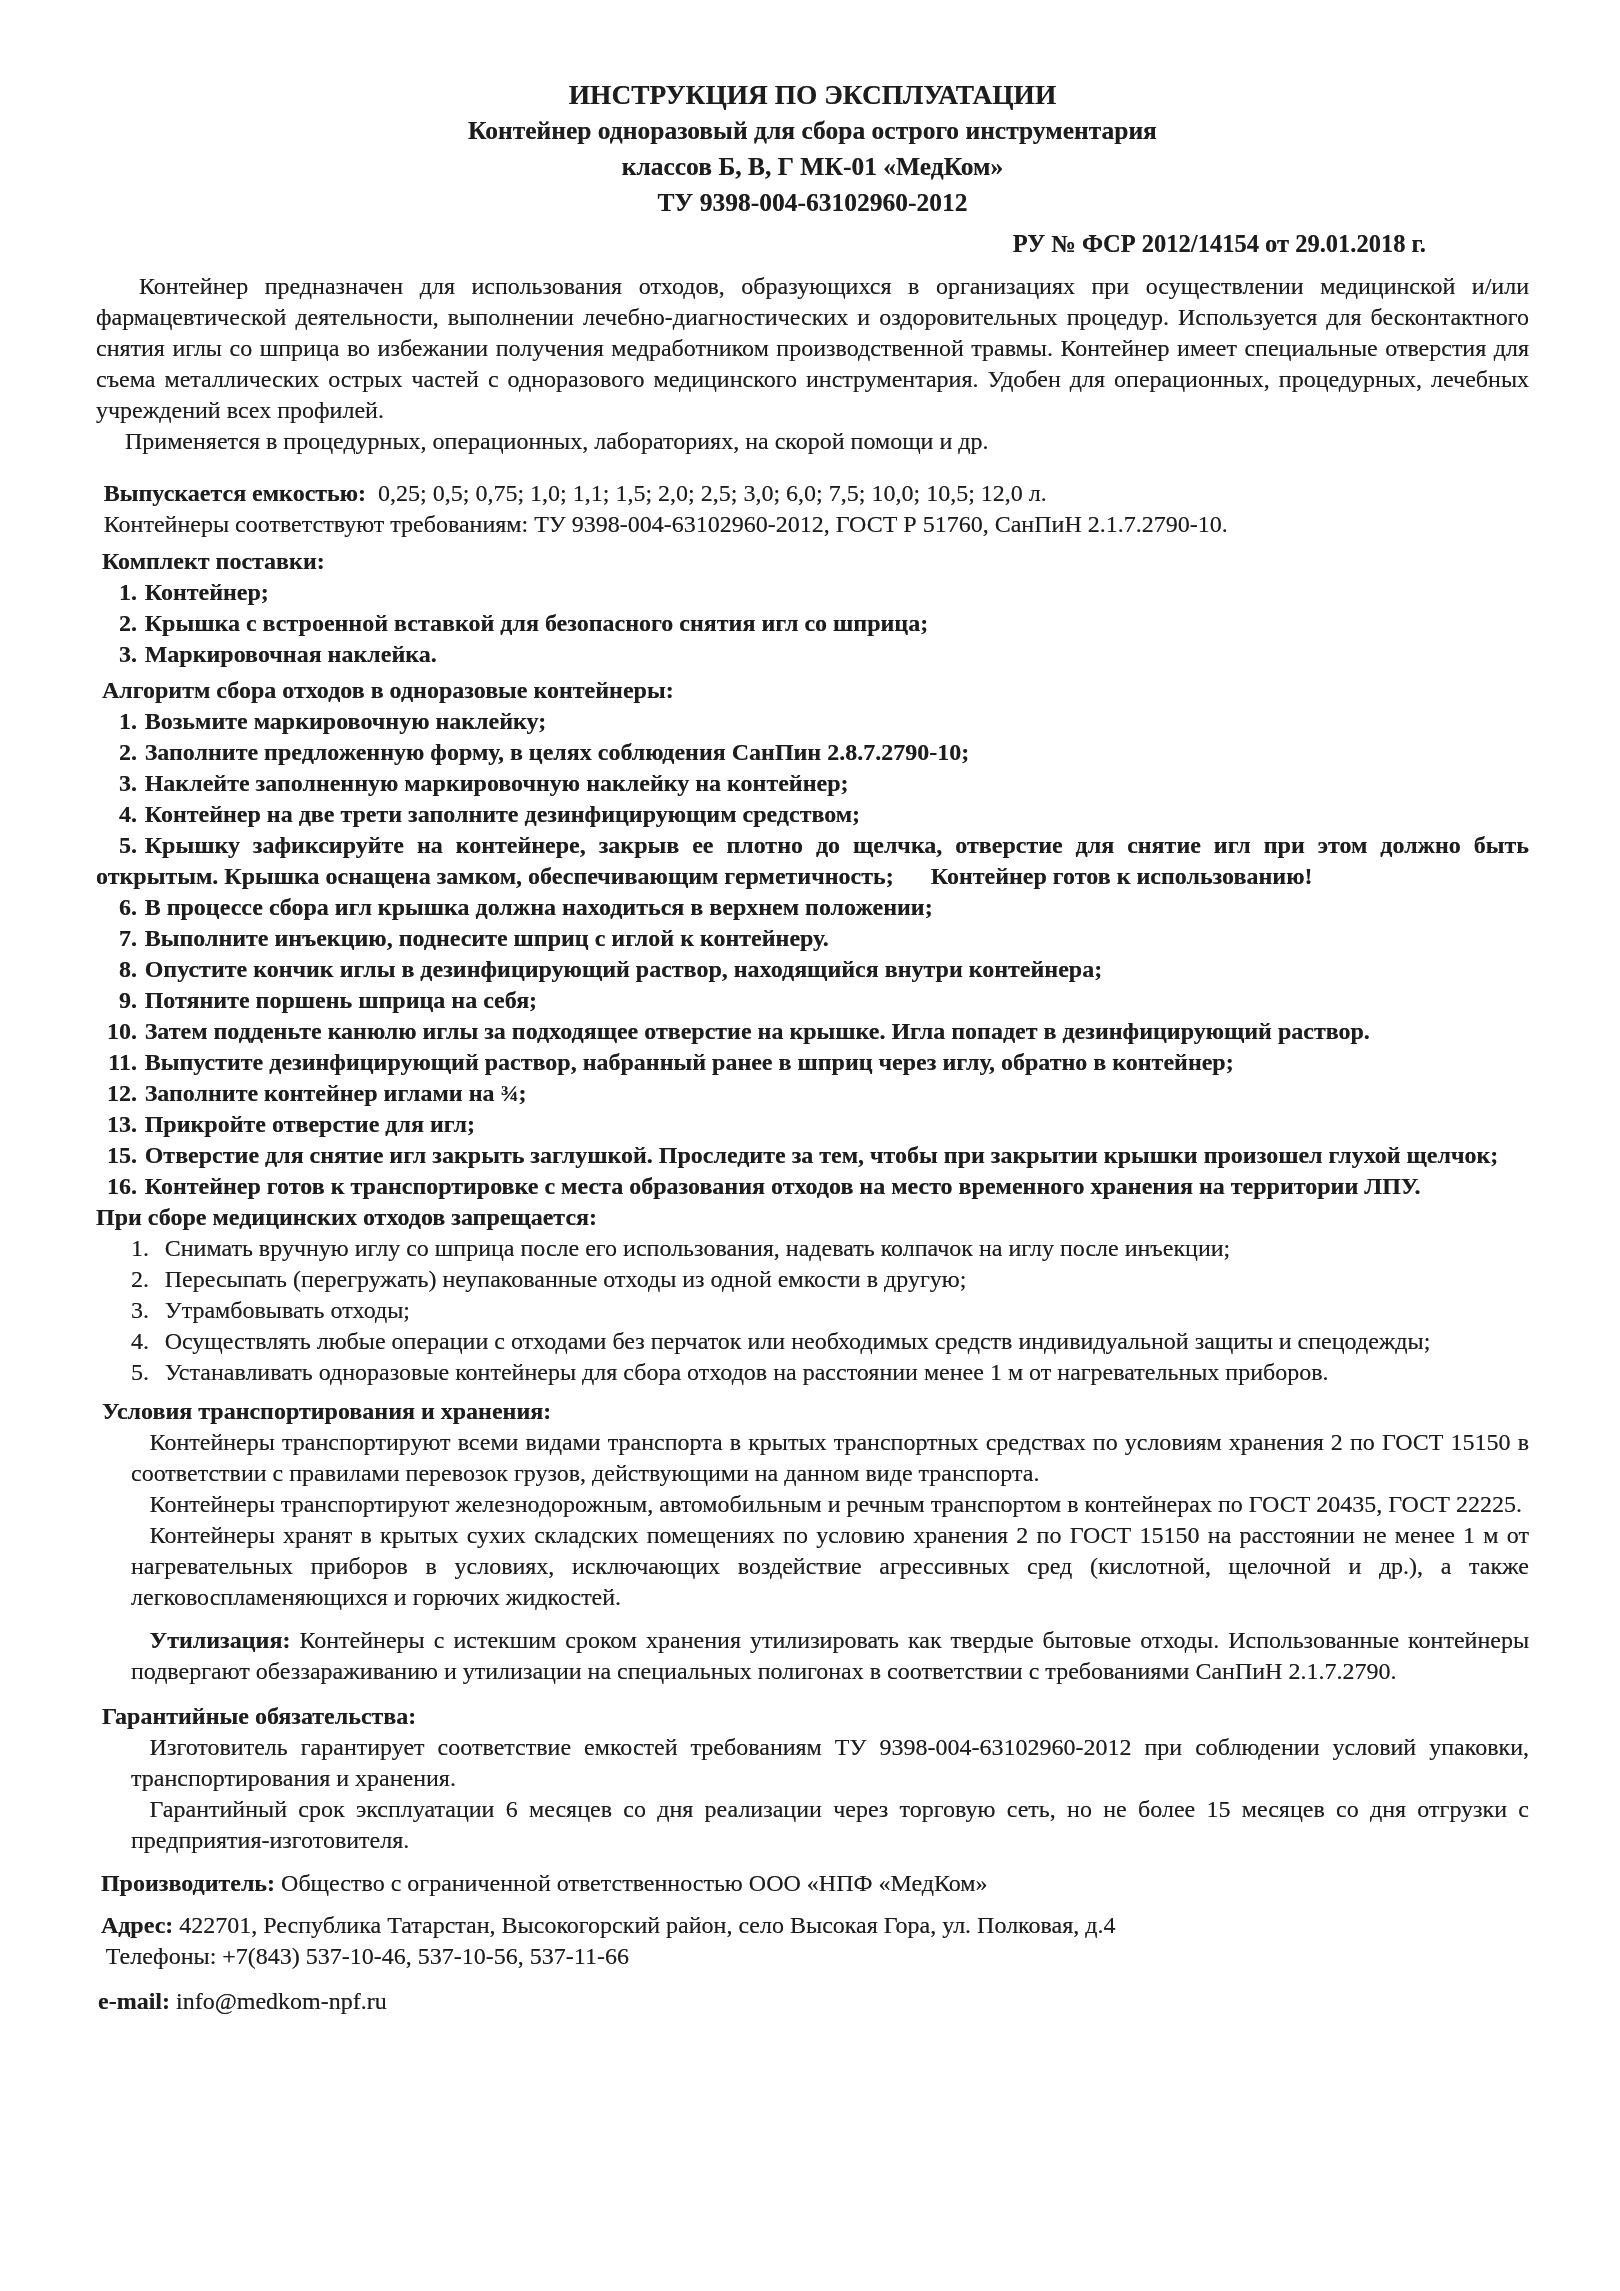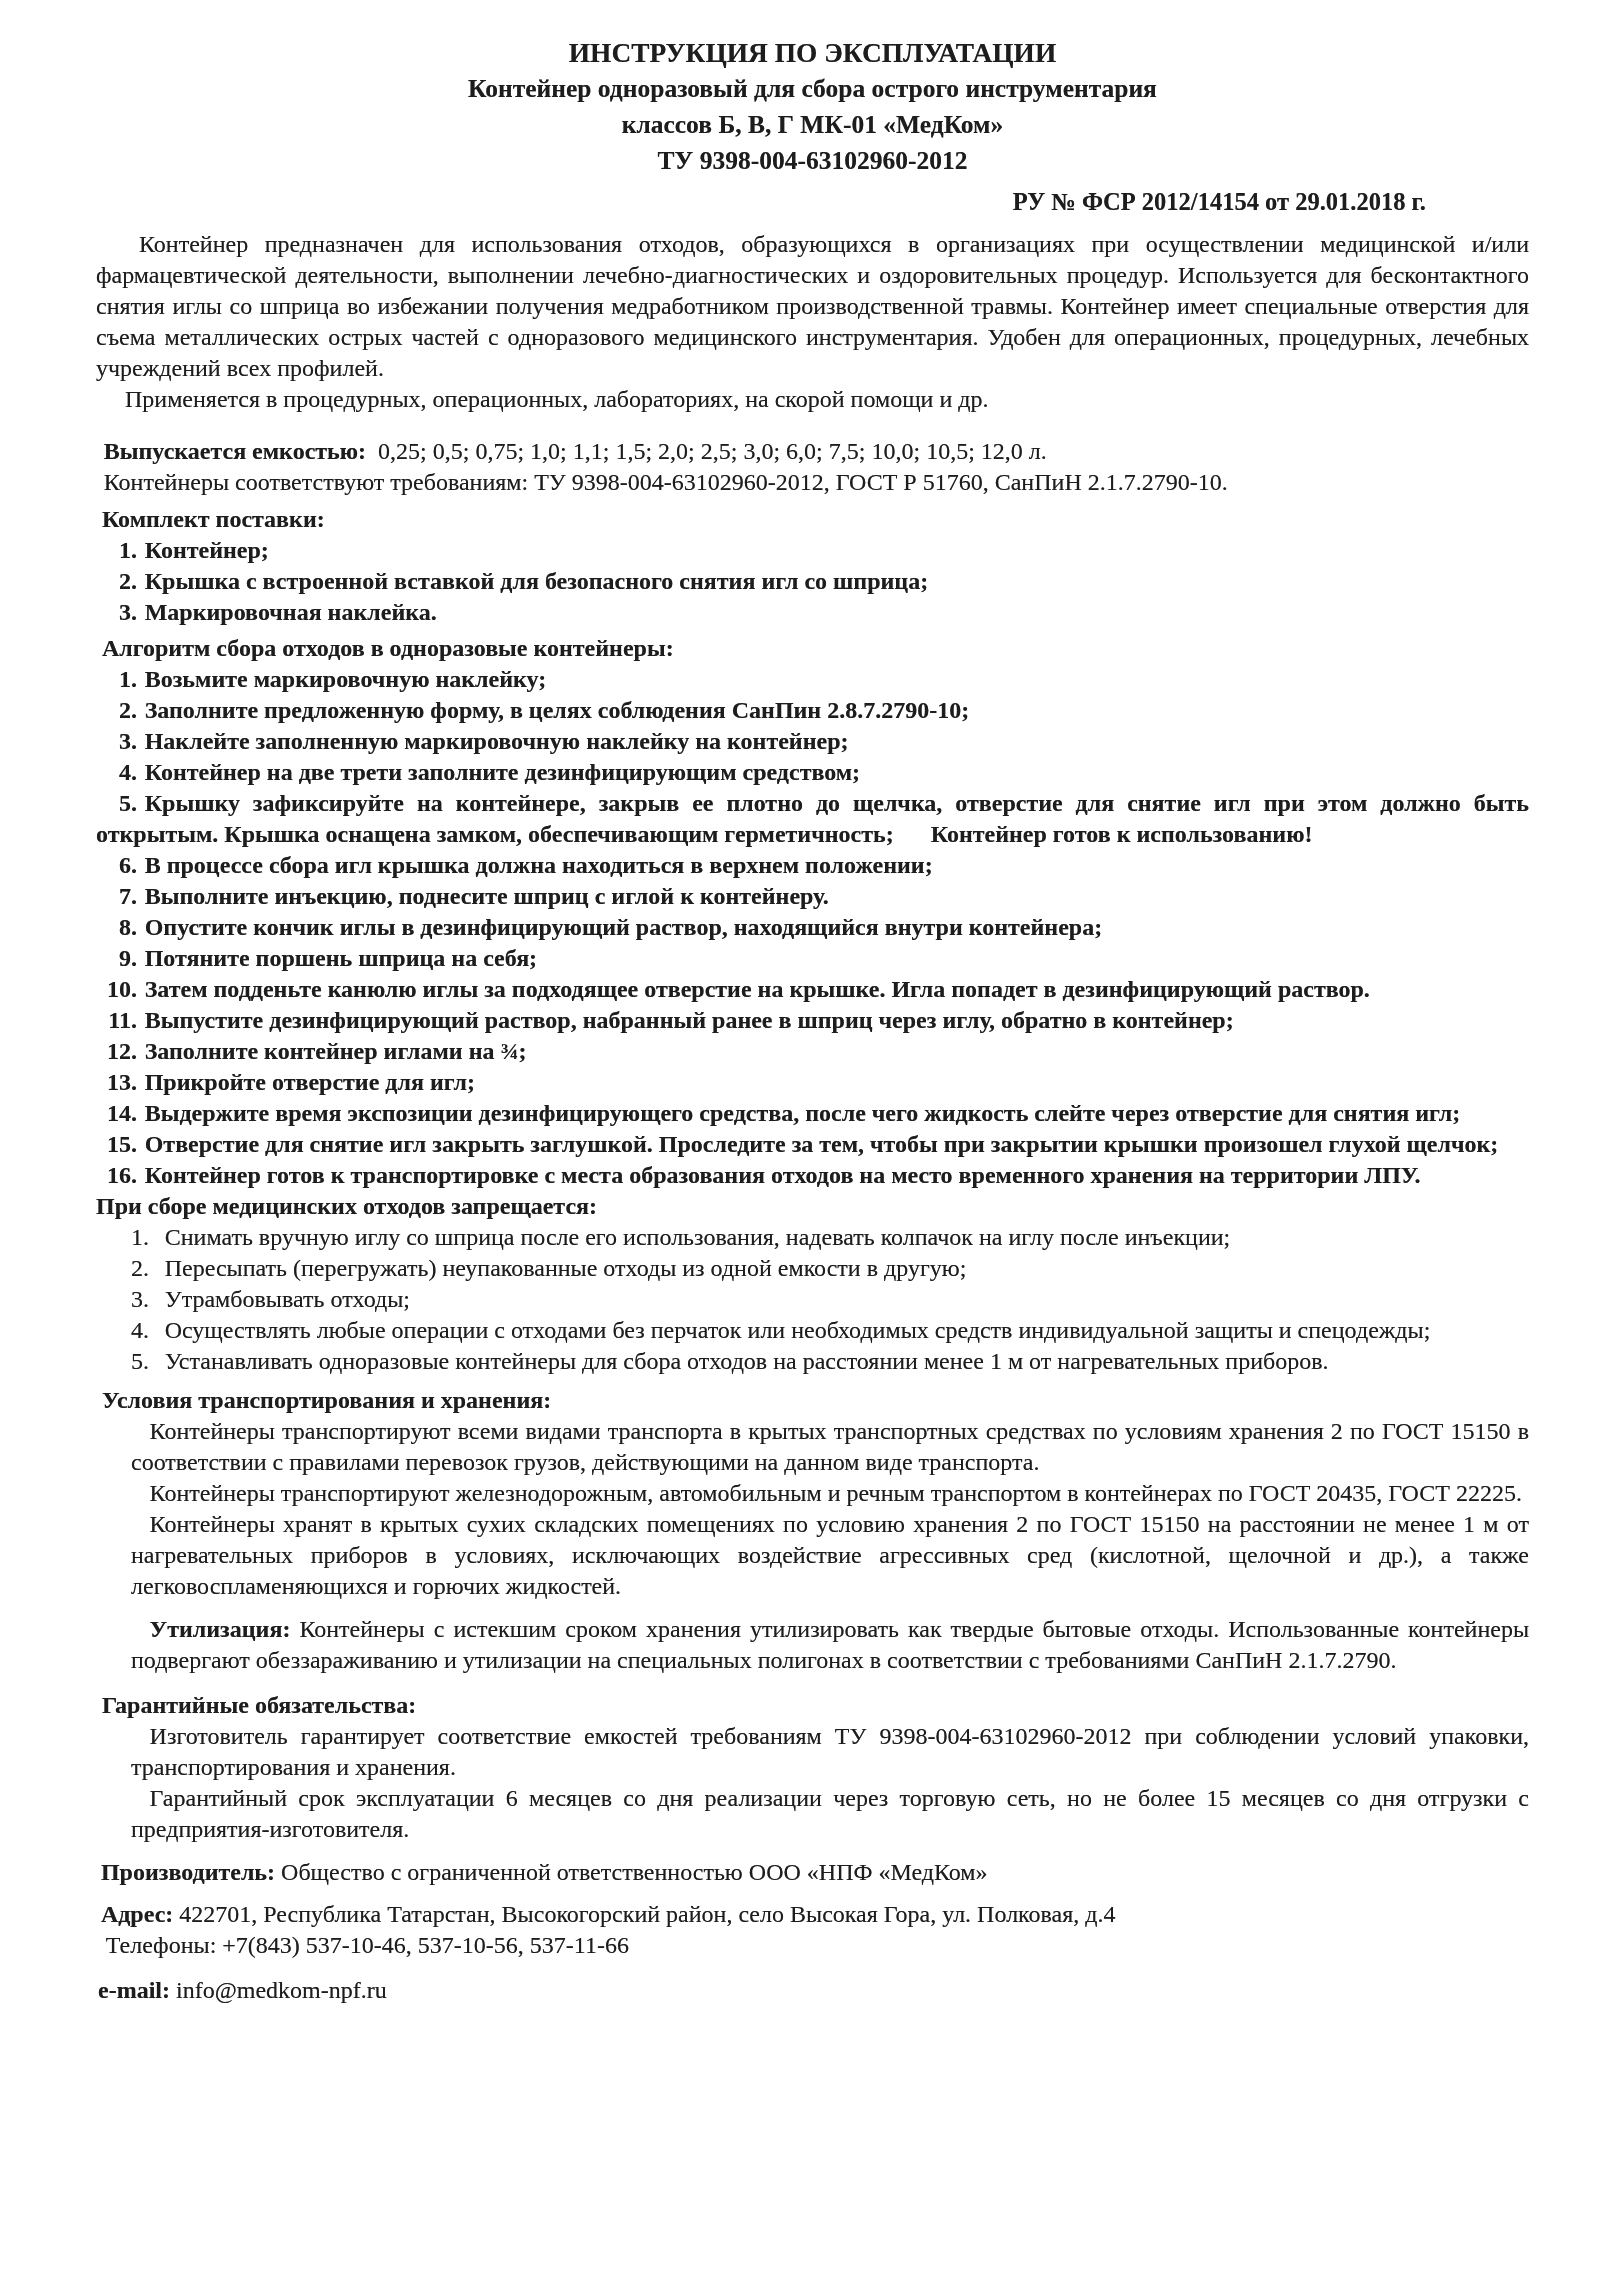--- a/index.html
+++ b/index.html
@@ -12,21 +12,21 @@
     height: 2292px;
     font-family: "Liberation Serif", "DejaVu Serif", serif;
     color: #1d1d1d;
     position: relative;
     overflow: hidden;
   }
   .page {
     box-sizing: border-box;
     width: 1620px;
     height: 2292px;
-    padding: 36px 91px 39px 96px;
+    padding: 78px 91px 39px 96px;
     font-size: 24px;
     line-height: 31px;
     text-shadow: 0 0 0.5px rgba(25,25,25,0.55);
   }
   p { margin: 0; }
   .doc-title {
     text-align: center;
     font-weight: bold;
     font-size: 27.4px;
     line-height: 35px;
@@ -116,21 +116,20 @@
   <div class="alg-item"><span class="n">4.</span><span>Контейнер на две трети заполните дезинфицирующим средством;</span></div>
   <div class="alg-item"><span class="n">5.</span><span>Крышку зафиксируйте на контейнере, закрыв ее плотно до щелчка, отверстие для снятие игл при этом должно быть открытым. Крышка оснащена замком, обеспечивающим герметичность;</span><span class="ready-note">Контейнер готов к использованию!</span></div>
   <div class="alg-item"><span class="n">6.</span><span>В процессе сбора игл крышка должна находиться в верхнем положении;</span></div>
   <div class="alg-item"><span class="n">7.</span><span>Выполните инъекцию, поднесите шприц с иглой к контейнеру.</span></div>
   <div class="alg-item"><span class="n">8.</span><span>Опустите кончик иглы в дезинфицирующий раствор, находящийся внутри контейнера;</span></div>
   <div class="alg-item"><span class="n">9.</span><span>Потяните поршень шприца на себя;</span></div>
   <div class="alg-item"><span class="n">10.</span><span>Затем подденьте канюлю иглы за подходящее отверстие на крышке. Игла попадет в дезинфицирующий раствор.</span></div>
   <div class="alg-item"><span class="n">11.</span><span>Выпустите дезинфицирующий раствор, набранный ранее в шприц через иглу, обратно в контейнер;</span></div>
   <div class="alg-item"><span class="n">12.</span><span>Заполните контейнер иглами на ¾;</span></div>
   <div class="alg-item"><span class="n">13.</span><span>Прикройте отверстие для игл;</span></div>
-  <div class="alg-item"><span class="n">14.</span><span>Выдержите время экспозиции дезинфицирующего средства, после чего жидкость слейте через отверстие для снятия игл;</span></div>
   <div class="alg-item"><span class="n">15.</span><span>Отверстие для снятие игл закрыть заглушкой. Проследите за тем, чтобы при закрытии крышки произошел глухой щелчок;</span></div>
   <div class="alg-item"><span class="n">16.</span><span>Контейнер готов к транспортировке с места образования отходов на место временного хранения на территории ЛПУ.</span></div>
 
   <p class="heading" style="text-indent:0;">При сборе медицинских отходов запрещается:</p>
   <div class="proh-item"><span class="n">1.</span><span>Снимать вручную иглу со шприца после его использования, надевать колпачок на иглу после инъекции;</span></div>
   <div class="proh-item"><span class="n">2.</span><span>Пересыпать (перегружать) неупакованные отходы из одной емкости в другую;</span></div>
   <div class="proh-item"><span class="n">3.</span><span>Утрамбовывать отходы;</span></div>
   <div class="proh-item"><span class="n">4.</span><span>Осуществлять любые операции с отходами без перчаток или необходимых средств индивидуальной защиты и спецодежды;</span></div>
   <div class="proh-item"><span class="n">5.</span><span>Устанавливать одноразовые контейнеры для сбора отходов на расстоянии менее 1 м от нагревательных приборов.</span></div>
 

